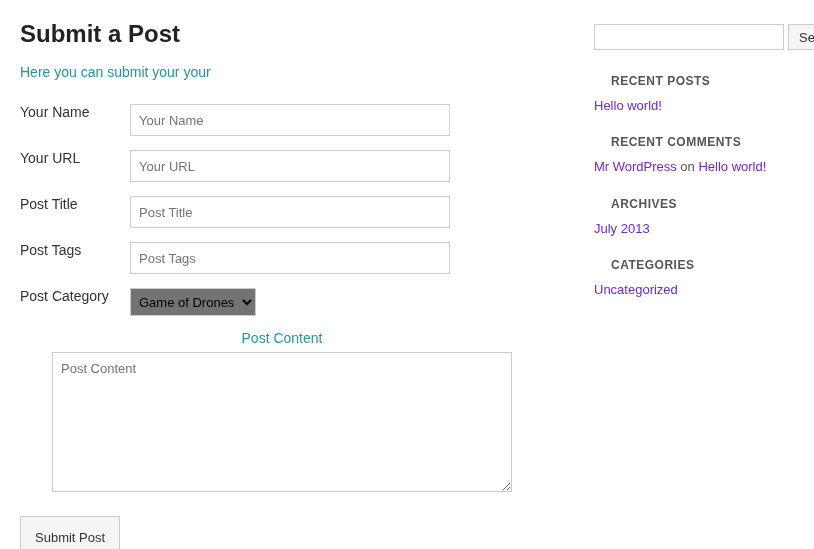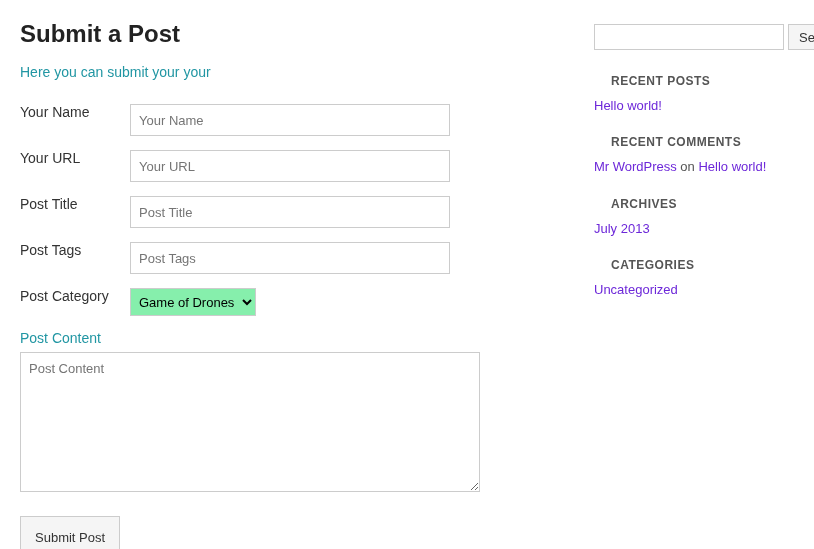--- a/index.html
+++ b/index.html
@@ -59,20 +59,21 @@
       padding: 4px 8px;
       font-size: 13px;
       color: #aaa;
       outline: none;
       font-family: Arial, sans-serif;
     }
     .form-row-vertical {
       display: flex;
       flex-direction: column;
       margin-bottom: 14px;
+      align-items: center;
     }
     .form-label-top {
       font-family: Arial, sans-serif;
       font-size: 14px;
       color: #2196a3;
       margin-bottom: 6px;
     }
     .form-textarea {
       width: 460px;
       max-width: 460px;
@@ -84,21 +85,21 @@
       font-family: Arial, sans-serif;
       resize: vertical;
       outline: none;
     }
     .form-select {
       height: 28px;
       border: 1px solid #ccc;
       padding: 2px 4px;
       font-size: 13px;
       font-family: Arial, sans-serif;
-      background: #86efac;
+      background: #737373;
     }
     .submit-btn {
       margin-top: 10px;
       padding: 13px 14px;
       font-size: 13px;
       font-family: Arial, sans-serif;
       background: #f5f5f5;
       border: 1px solid #ccc;
       cursor: pointer;
       color: #333;

